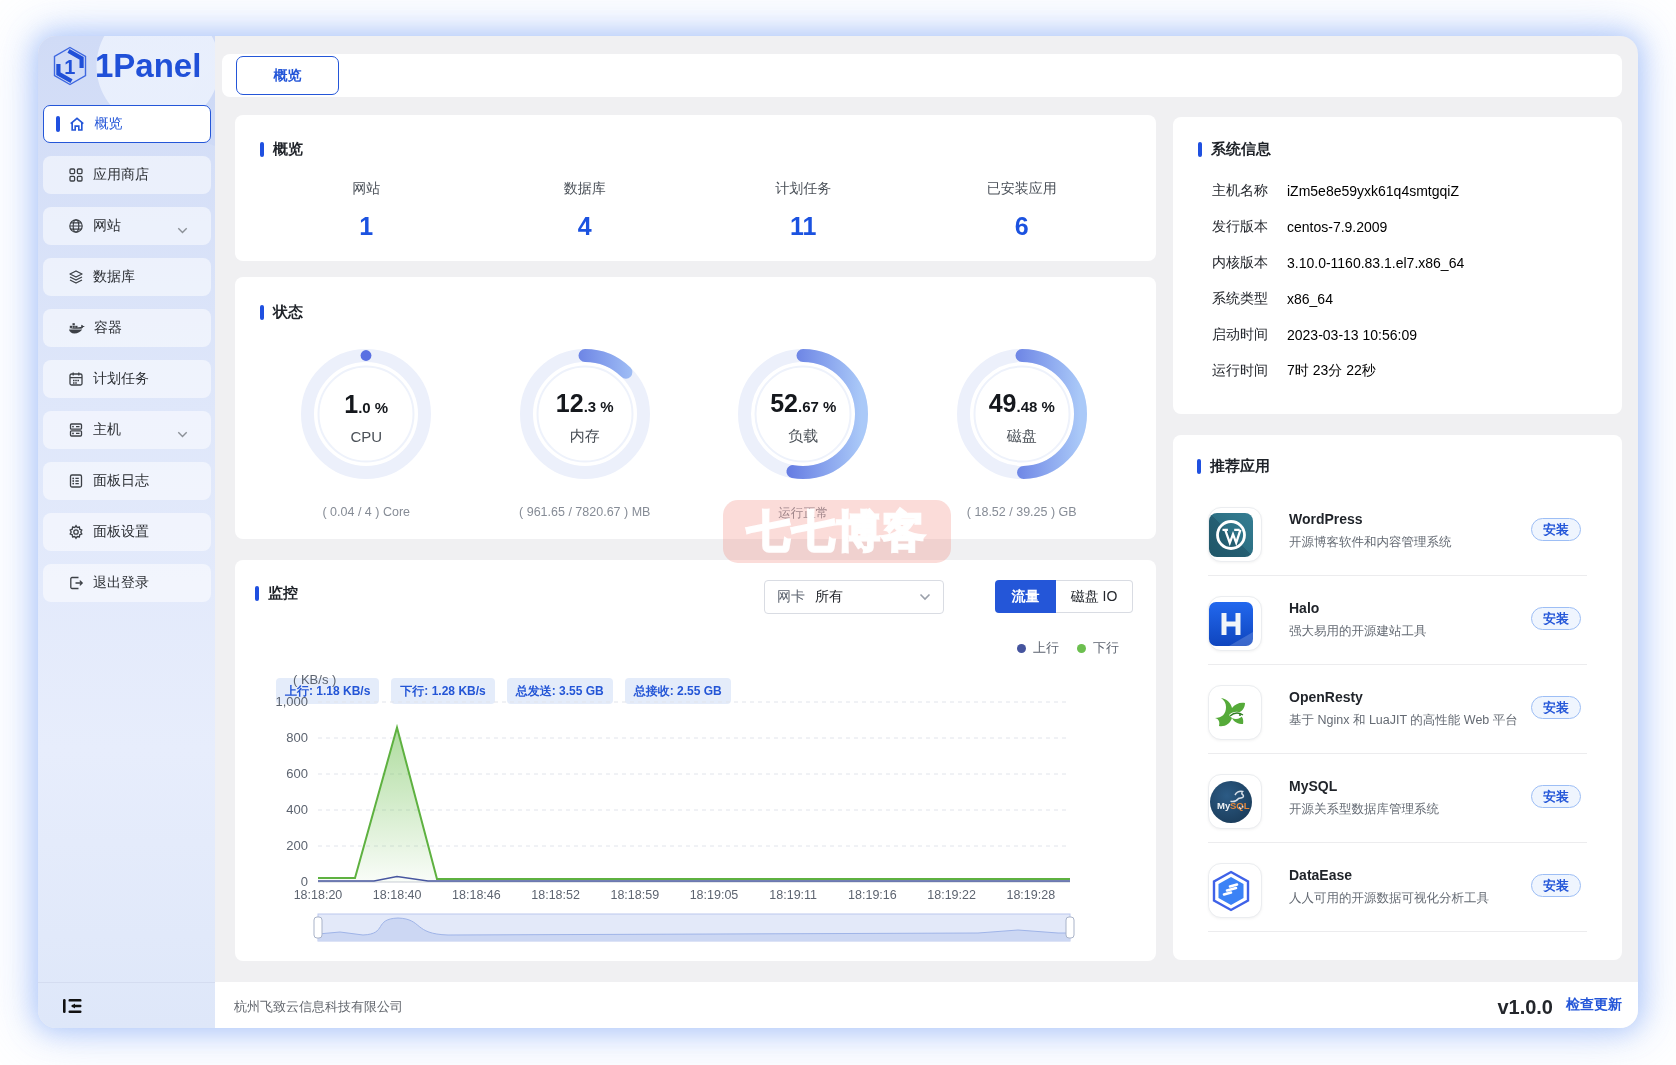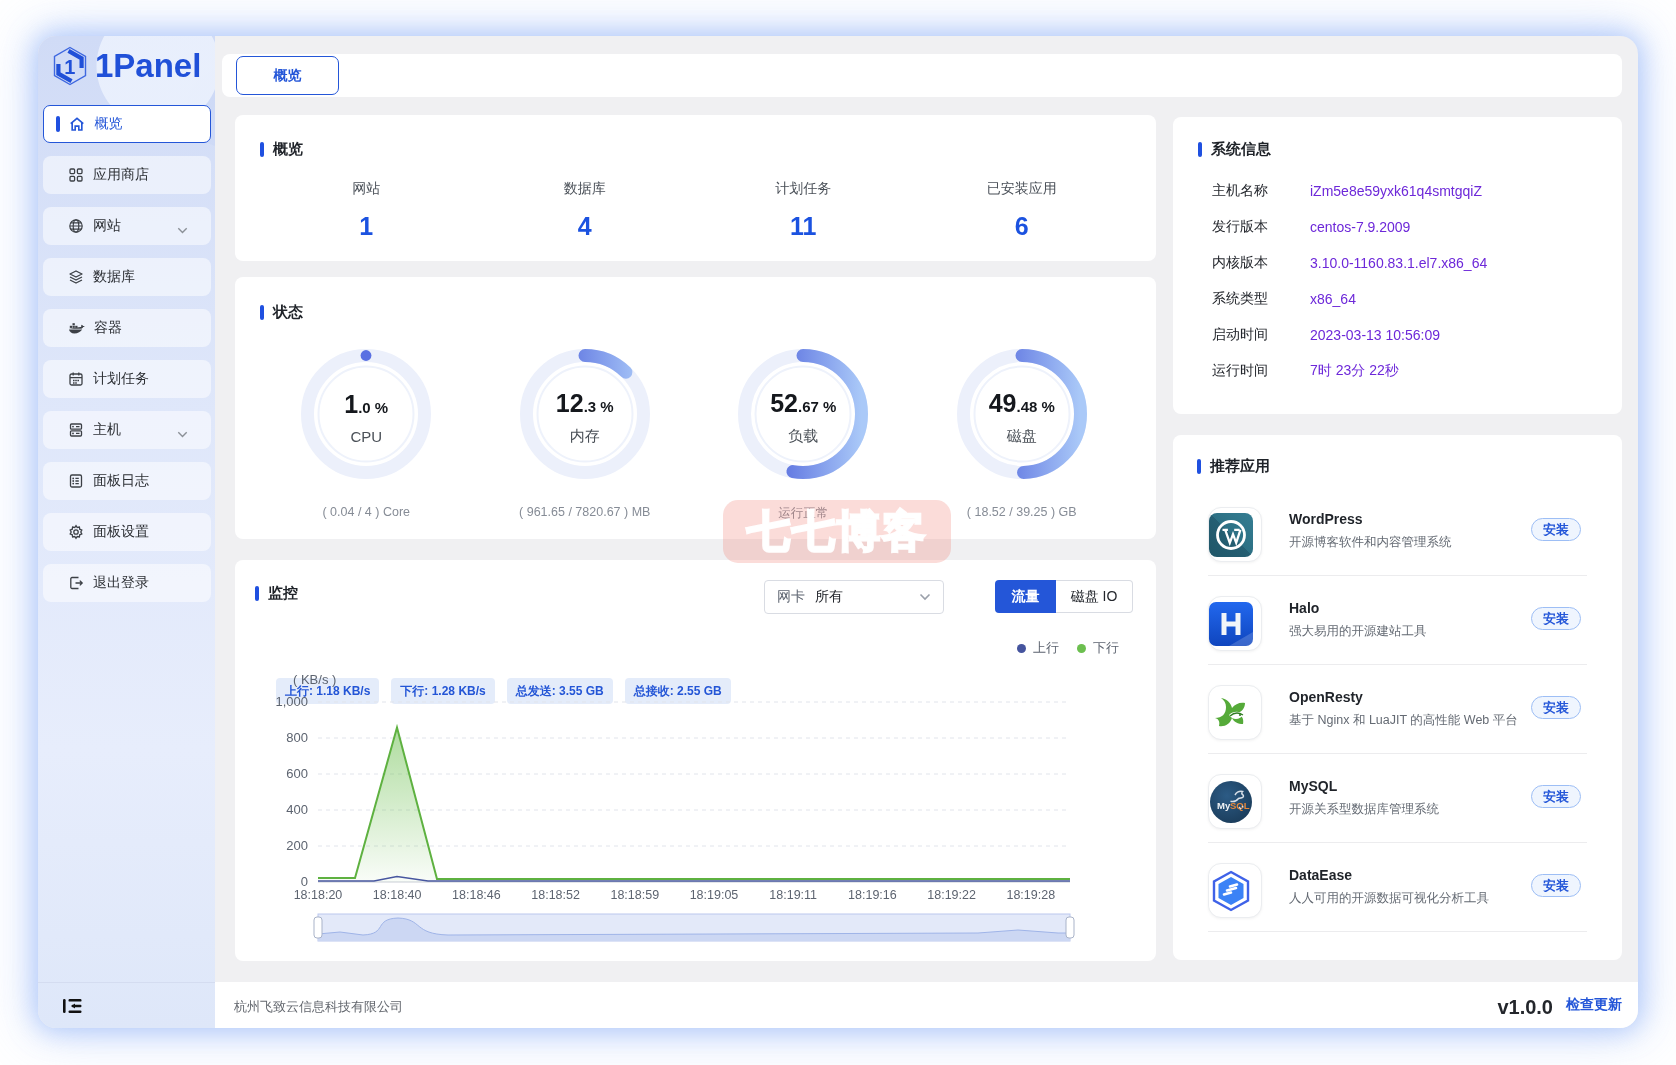--- a/index.html
+++ b/index.html
@@ -67,21 +67,21 @@
 .legend i { width:9px; height:9px; border-radius:50%; display:inline-block; margin-right:7px; }
 .legend .l1 { background:#45549e; }
 .legend .l2 { background:#6cbf4f; margin-left:18px; }
 .ylab { position:absolute; left:58px; top:112px; font-size:13px; color:#5d6470; }
 
 .csys { left:1135px; top:81px; width:449px; height:297px; }
 .csys .ctitle { position:absolute; left:25px; top:23px; }
 .sysrows { position:absolute; left:39px; top:56px; right:20px; }
 .srow { height:36px; display:flex; align-items:center; font-size:14px; }
 .srow .k { width:75px; color:#23262c; }
-.srow .v { color:#6d28d9;margin-left:23px; }
+.srow .v { color:#000000; }
 
 .capps { left:1135px; top:399px; width:449px; height:525px; }
 .capps .ctitle { position:absolute; left:24px; top:22px; }
 .approw { position:absolute; left:35px; width:379px; height:89px; }
 .approw .aicon { position:absolute; left:0; top:0; width:54px; height:55px; border:1px solid #ebedf0; border-radius:13px; background:#fff;
   display:flex; align-items:center; justify-content:flex-start; box-shadow:0 1px 3px rgba(0,0,0,.05); }
 .approw .nm { position:absolute; left:81px; top:4px; font-size:14px; font-weight:bold; color:#1f2329; }
 .approw .ds { position:absolute; left:81px; top:27px; font-size:12.5px; color:#646a73; }
 .approw .inst { position:absolute; right:6px; top:11px; width:50px; height:23px; border:1px solid #9dbef5; border-radius:12px; background:#eff5fe;
   color:#2456d8; font-size:13px; font-weight:bold; display:flex; align-items:center; justify-content:center; }

